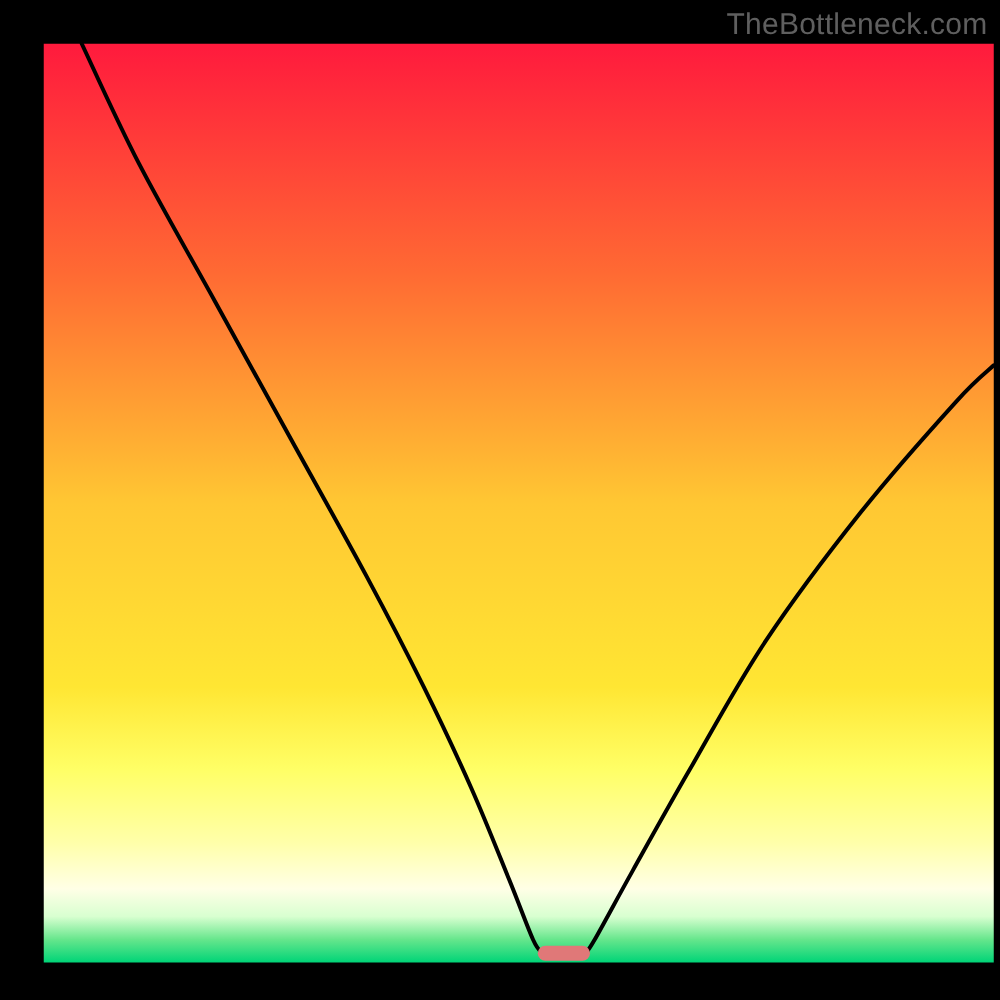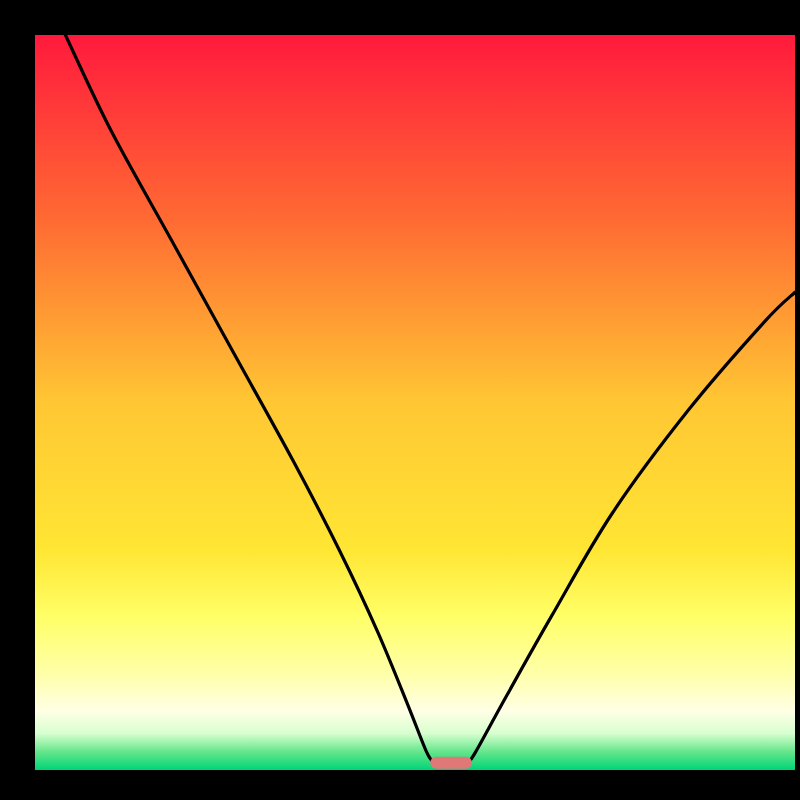--- a/index.html
+++ b/index.html
@@ -31,20 +31,21 @@
     position: absolute;
     top: 0;
     left: 0;
   }
 </style>
 </head>
 <body>
 
 <div class="frame">
 
+  <div class="watermark">TheBottleneck.com</div>
 
   <svg width="800" height="800">
     <defs>
       <linearGradient id="heatGrad" x1="0" y1="0" x2="0" y2="1">
       <stop offset="0%" stop-color="#ff1a3d"></stop>
           <stop offset="25%" stop-color="#ff6a33"></stop>
           <stop offset="50%" stop-color="#ffc733"></stop>
           <stop offset="70%" stop-color="#ffe633"></stop>
           <stop offset="79%" stop-color="#ffff66"></stop>
           <stop offset="87%" stop-color="#ffffaa"></stop>

